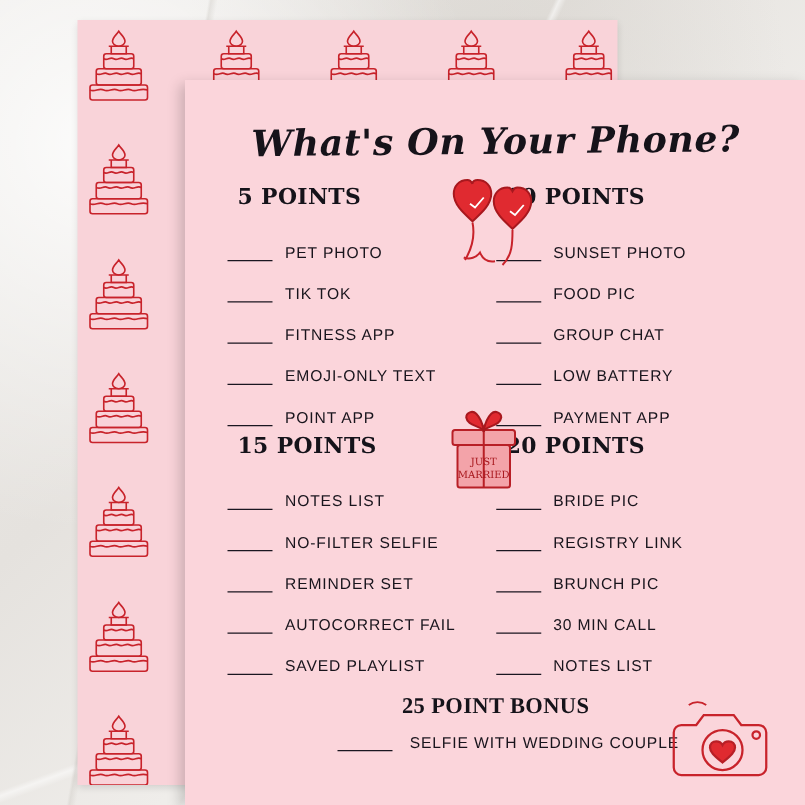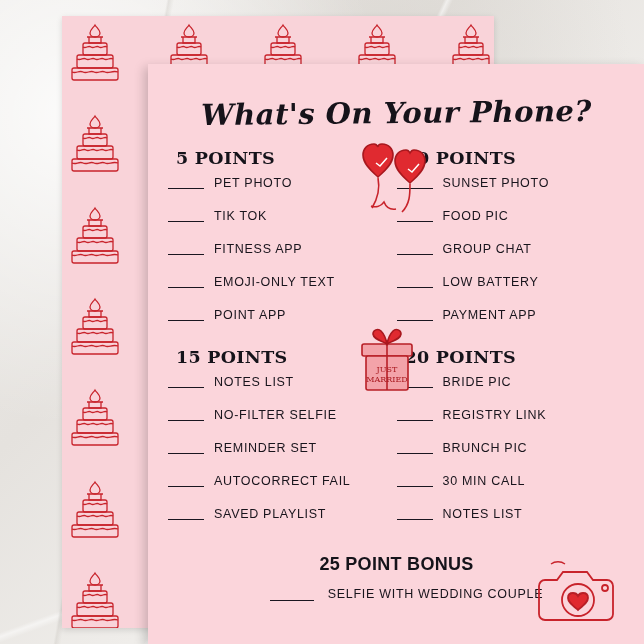--- a/index.html
+++ b/index.html
@@ -84,57 +84,57 @@
     font-size: 29px;
     color: #16131a;
     letter-spacing: 0.5px;
     margin-top: 32px;
     transform: rotate(-0.6deg);
   }
 
   .columns {
     display: flex;
     margin-top: 12px;
-    padding: 0 20px;
+    padding: 0 34px;
   }
   .col { width: 50%; }
 
   .section-head {
     font-family: "DejaVu Serif", serif;
     font-weight: bold;
     font-size: 17.5px;
     color: #15131a;
     letter-spacing: 0.3px;
     margin: 6px 0 8px 0;
   }
   .col-left .section-head { padding-left: 8px; }
   .col-right .section-head { padding-left: 8px; }
 
   .item {
     display: flex;
-    align-items: flex-start;
+    align-items: flex-end;
     height: 33px;
   }
   .blank {
     width: 36px;
     border-bottom: 1.6px solid #1a1620;
     height: 12px;
     margin-right: 10px;
     flex: 0 0 36px;
   }
   .item-label {
     font-family: "Liberation Sans", sans-serif;
     font-size: 12.5px;
     letter-spacing: 0.7px;
     color: #18141c;
   }
 
   .bonus-head {
     text-align: center;
-    font-family: Liberation Sans, sans-serif;
+    font-family: Liberation Serif, serif;
     font-weight: bold;
     font-size: 18px;
     color: #15131a;
     margin-top: 14px;
     letter-spacing: 0.3px;
   }
   .bonus-row {
     display: flex;
     align-items: center;
     justify-content: center;

